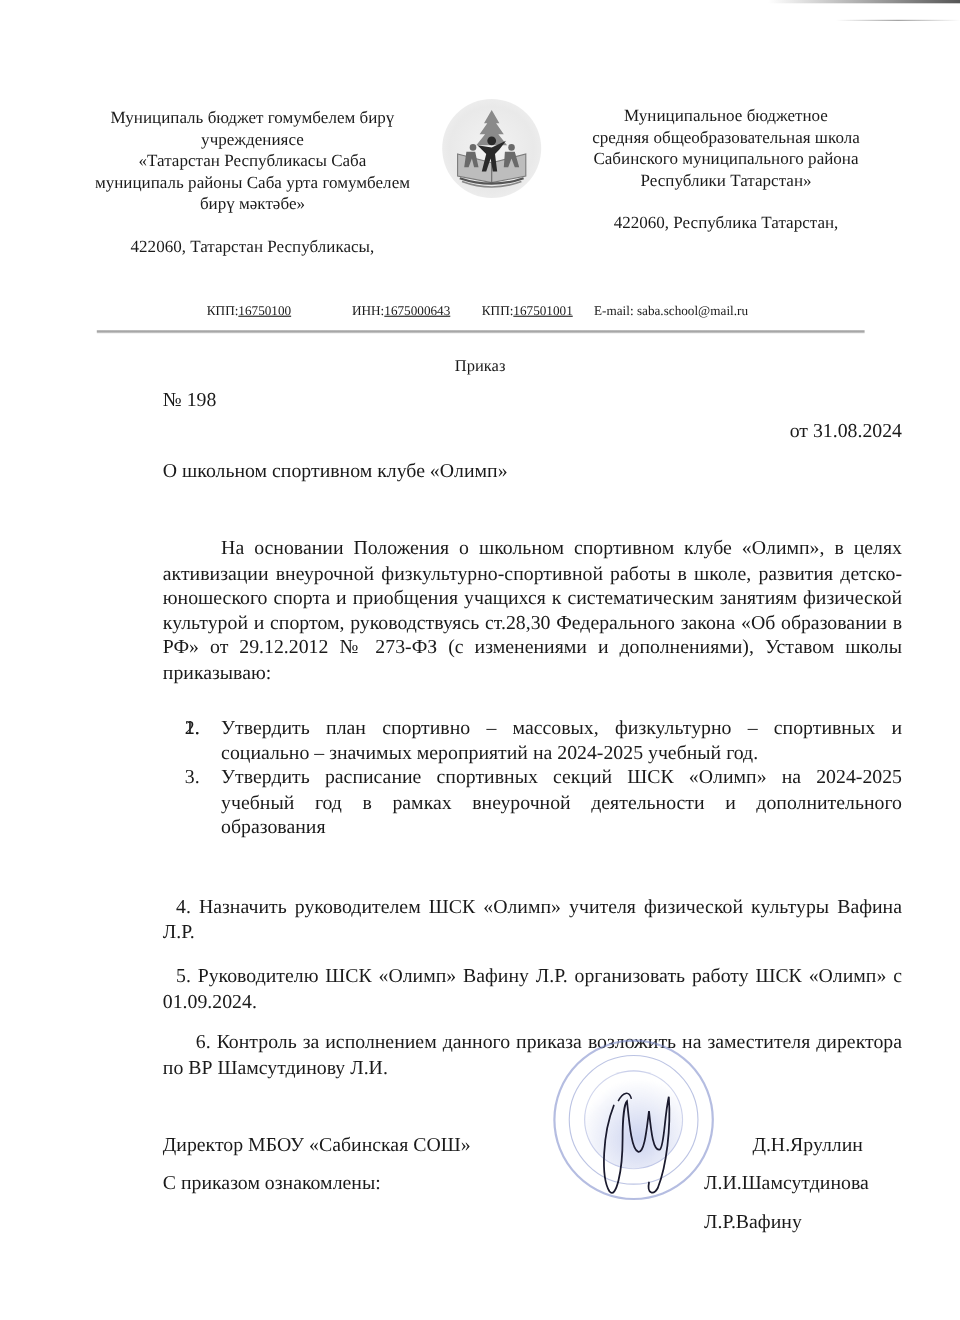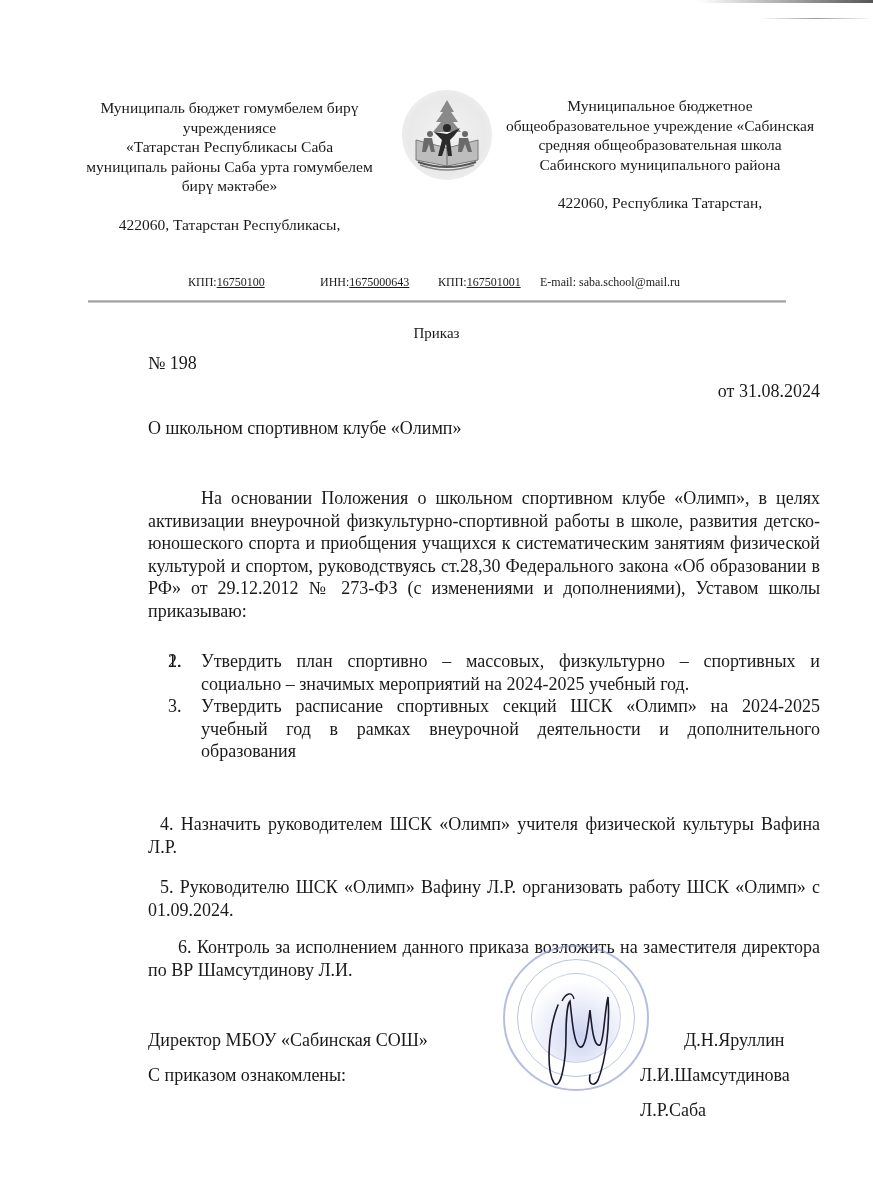--- a/index.html
+++ b/index.html
@@ -202,23 +202,23 @@
     <path d="M32,42 L45,44 L58,38 L52,46 L48,50 L50,66 L46,66 L44,54 L40,66 L36,66 L40,50 Z" fill="#2a2a2a"></path>
     <circle cx="28" cy="44" r="3" fill="#6a6a6a"></circle>
     <path d="M22,48 L30,48 L33,62 L29,62 L27,54 L24,62 L20,62 Z" fill="#6a6a6a"></path>
     <circle cx="63" cy="44" r="3" fill="#6a6a6a"></circle>
     <path d="M57,48 L66,48 L70,62 L66,62 L63,54 L60,62 L56,62 Z" fill="#6a6a6a"></path>
   </svg>
 </div>
 
 <div class="header-right header-block">
   <p>Муниципальное бюджетное</p>
-  <p>общеобразовательное учреждение «Сабинская</p>
   <p>средняя общеобразовательная школа</p>
   <p>Сабинского муниципального района</p>
+  <p>Республики Татарстан»</p>
   <div class="addr-gap"></div>
   <p>422060, Республика Татарстан,</p>
 </div>
 
 <div class="reqs">
   <span class="req" style="left:188px;"><span>КПП:</span><u>16750100</u></span>
   <span class="req" style="left:320px;"><span>ИНН:</span><u>1675000643</u></span>
   <span class="req" style="left:438px;"><span>КПП:</span><u>167501001</u></span>
   <span class="req" style="left:540px;"><span>E-mail: </span><span>saba.school@mail.ru</span></span>
 </div>
@@ -261,13 +261,13 @@
 <div class="stamp"></div>
 <svg class="signature" width="80" height="115" viewBox="0 0 80 115">
   <path d="M18,30 C8,55 6,95 14,108 C20,116 26,90 26,60 C26,40 28,28 30,26 C32,45 34,70 40,72 C46,74 48,50 50,35 C52,55 54,72 60,70 C64,66 64,40 68,22 C70,50 66,85 58,105 C54,112 48,110 50,100" fill="none" stroke="#1a1a2e" stroke-width="1.6" stroke-linecap="round"></path>
   <path d="M22,26 C26,18 32,16 34,24" fill="none" stroke="#1a1a2e" stroke-width="1.4"></path>
 </svg>
 
 <div class="sign-row director-label">Директор МБОУ «Сабинская СОШ»</div>
 <div class="sign-row director-name">Д.Н.Яруллин</div>
 <div class="sign-row ack-label">С приказом ознакомлены:</div>
 <div class="sign-row ack-name-1">Л.И.Шамсутдинова</div>
-<div class="sign-row ack-name-2">Л.Р.Саба</div>
+<div class="sign-row ack-name-2">Л.Р.Вафину</div>
 
 </body></html>

